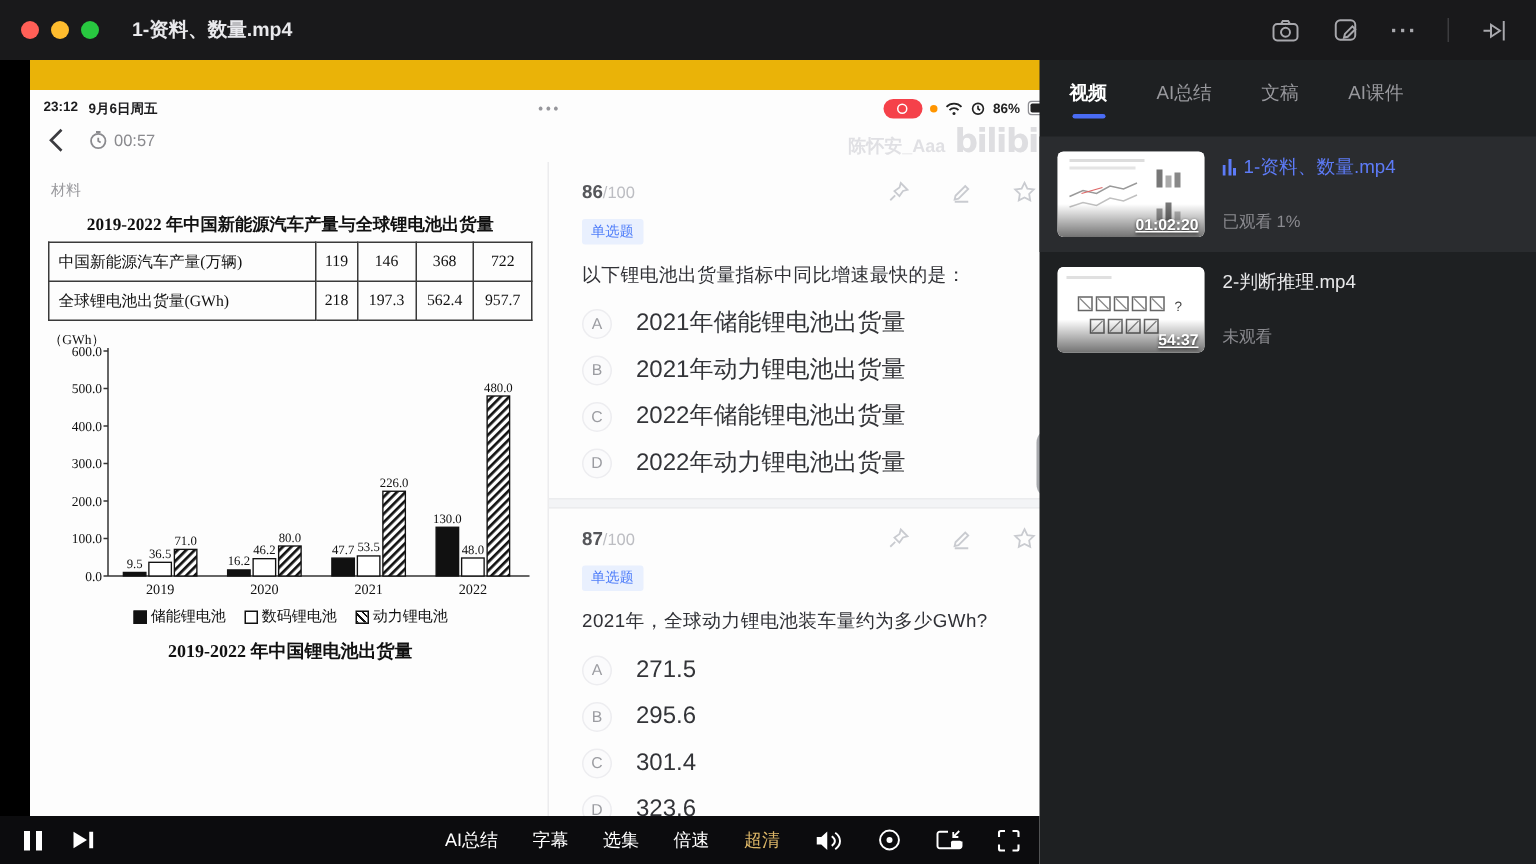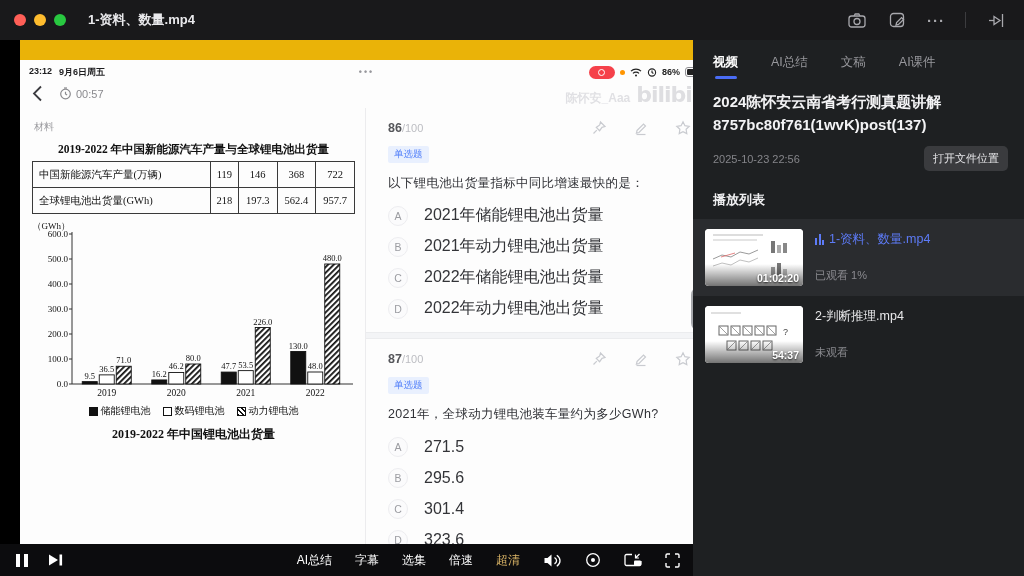--- a/index.html
+++ b/index.html
@@ -102,21 +102,21 @@
   .v-title { color:#f3f3f5; font-size:15px; font-weight:700; line-height:1.5; }
   .daterow { display:flex; align-items:center; margin-top:10px; }
   .v-date { color:#85858a; font-size:11px; }
   .open-btn { margin-left:auto; background:#3a3b3e; color:#e4e4e7; font-size:11px; padding:5px 9px; border-radius:5px; border:none; }
   .pl-header { color:#f0f0f2; font-size:13px; font-weight:700; margin-top:20px; }
   .playlist { margin-top:10px; }
   .pl-row { display:flex; gap:12px; padding:10px 16px 10px 12px; }
   .pl-row.active { background:#2a2c2f; }
   .pl-thumb { position:relative; width:98px; height:57px; border-radius:4px; overflow:hidden; background:#fff; flex:none; }
   .pl-thumb .shade { position:absolute; left:0; right:0; bottom:0; height:22px; background:linear-gradient(transparent, rgba(0,0,0,.55)); }
-  .pl-dur { position:absolute; right:4px; bottom:2px; color:#fff; font-size:10.5px; font-weight:700; text-shadow:0 1px 2px rgba(0,0,0,.8); }
+  .pl-dur { position:absolute; right:4px; bottom:2px; color:#fff; font-size:10.5px; font-weight:700; text-shadow:0 1px 2px rgba(0,0,0,.8);text-decoration:underline; }
   .pl-col { flex:1; display:flex; flex-direction:column; justify-content:space-between; padding:2px 0 3px; min-width:0; }
   .pl-title { font-size:12.5px; color:#e8e8ea; white-space:nowrap; overflow:hidden; display:flex; align-items:center; gap:5px; }
   .pl-title.playing { color:#5d7bf7; }
   .eq { display:inline-flex; align-items:flex-end; gap:1.5px; height:11px; }
   .eq i { width:2px; background:#5d7bf7; display:block; }
   .pl-status { color:#8b8b90; font-size:11px; }
   svg { display:block; }
 </style>
 </head>
 <body>
@@ -428,31 +428,20 @@
     </div>
   </div>
 
   <div class="sidebar">
     <div class="tabs" id="tabs">
         <span class="tab active">视频</span>
         <span class="tab">AI总结</span>
         <span class="tab">文稿</span>
         <span class="tab">AI课件</span>
       </div>
-    <div class="sb-body">
-      <div class="v-title">
-        <div>2024陈怀安云南省考行测真题讲解</div>
-        <div>8757bc80f761(1wvK)post(137)</div>
-      </div>
-      <div class="daterow">
-        <span class="v-date">2025-10-23 22:56</span>
-        <button class="open-btn">打开文件位置</button>
-      </div>
-      <div class="pl-header">播放列表</div>
-    </div>
     <div class="playlist" id="playlist">
         <div class="pl-row active">
           <div class="pl-thumb">
             <svg width="98" height="57" viewBox="0 0 98 57">
               <rect width="98" height="57" fill="#fff"></rect>
               <rect x="8" y="5" width="50" height="2" fill="#ddd"></rect>
               <rect x="8" y="10" width="44" height="2" fill="#e4e4e4"></rect>
               <polyline points="8,30 17,26 26,28 35,23 44,25 53,21" fill="none" stroke="#9a9a9a" stroke-width="1"></polyline>
               <polyline points="8,37 17,34 26,36 35,31 44,33 53,29" fill="none" stroke="#c0c0c0" stroke-width="1"></polyline>
               <polyline points="16,28 30,24" fill="none" stroke="#d66" stroke-width="0.8"></polyline>

